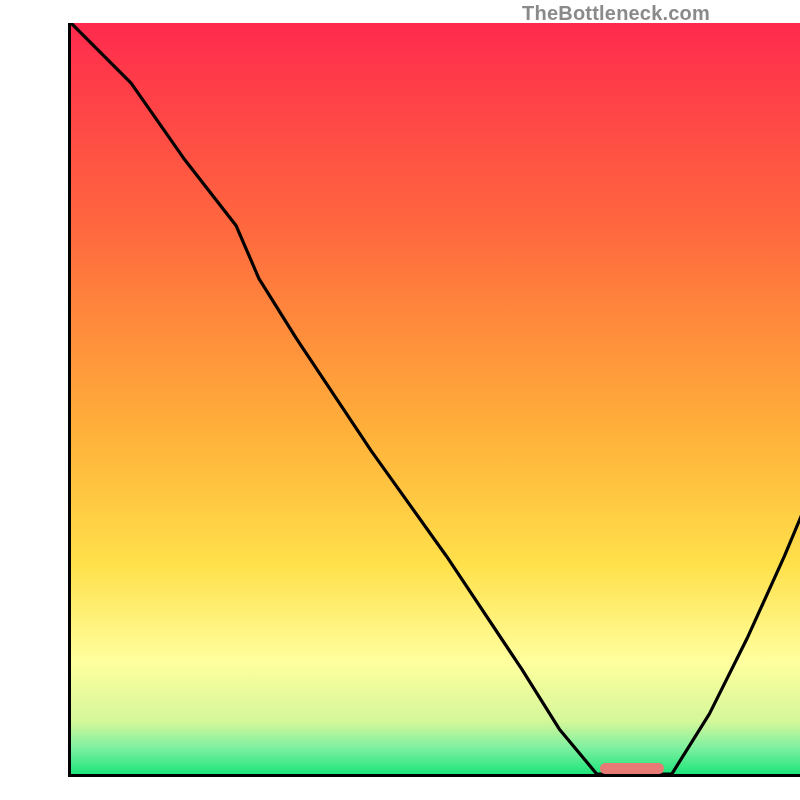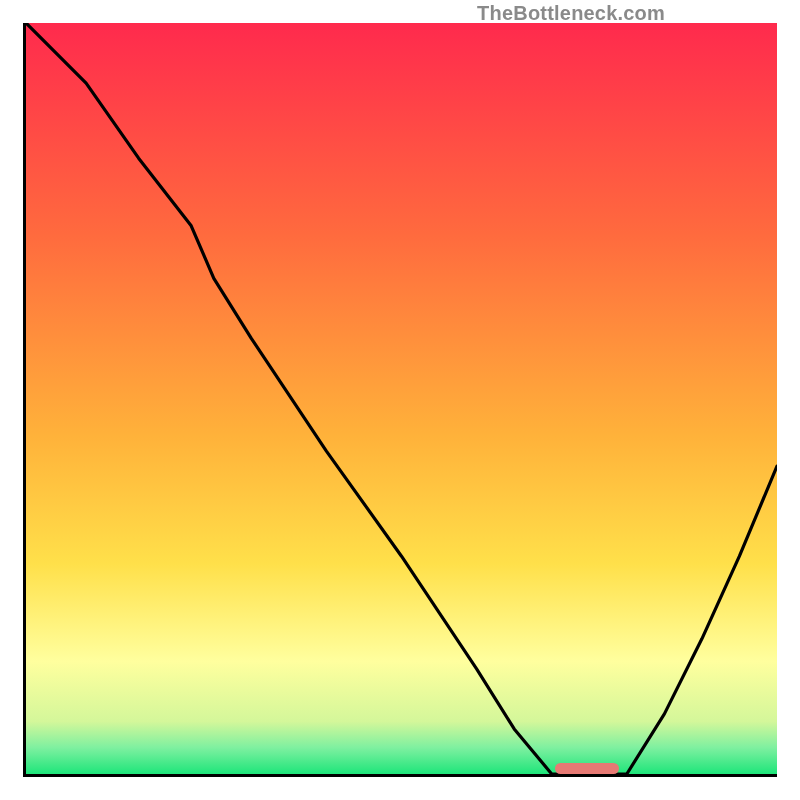--- a/index.html
+++ b/index.html
@@ -7,20 +7,21 @@
     padding: 0;
     width: 800px;
     height: 800px;
     background: #ffffff;
     overflow: hidden;
   }
   .chart-container {
     position: relative;
     width: 673px;
     height: 800px;
+    margin-left: 45px;
   }
   .plot-area {
     position: absolute;
     left: 23px;
     top: 23px;
     width: 754px;
     height: 754px;
     border-left: 3px solid #000;
     border-bottom: 3px solid #000;
     box-sizing: border-box;

